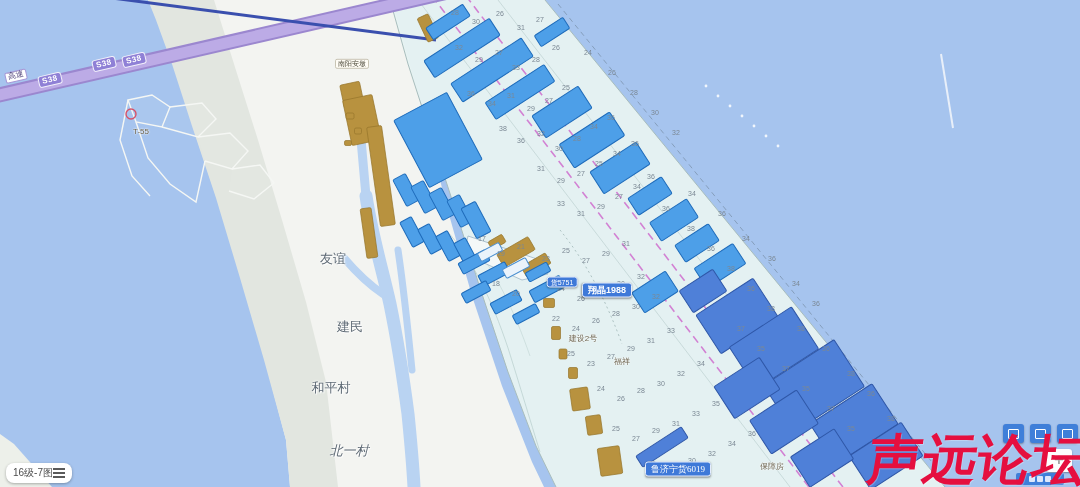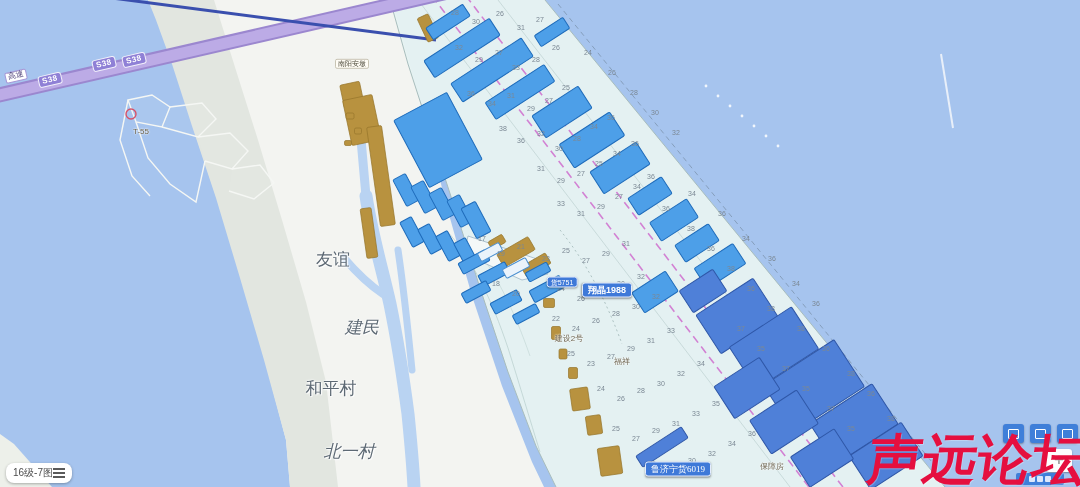--- a/index.html
+++ b/index.html
@@ -2,21 +2,21 @@
 <html><head>
 <meta charset="utf-8">
 <style>
   html,body{margin:0;padding:0;background:#888;}
   .stage{position:relative;width:1080px;height:487px;overflow:hidden;
          background:#a6c4ee;font-family:"Liberation Sans",sans-serif;}
   .stage svg{position:absolute;left:0;top:0;z-index:1;}
   #overlay{position:absolute;left:0;top:0;width:100%;height:100%;z-index:10;pointer-events:none;}
   #overlay > div{pointer-events:auto;}
   .lbl{position:absolute;transform:translate(-50%,-50%);white-space:nowrap;}
-  .village{color:#5d6974;font-size:17px;text-shadow:0 0 2px #fff,0 0 3px #fff,1px 1px 1px #fff;}
+  .village{color:#5d6974;font-size:13px;text-shadow:0 0 2px #fff,0 0 3px #fff,1px 1px 1px #fff;}
   .poi{color:#6e6document;color:#6e6550;font-size:8px;text-shadow:0 0 2px #fff,0 0 2px #fff;}
   .boxed{background:#fffdf6;border:1px solid #c8c4b4;border-radius:2px;color:#4d4a3a;
          font-size:7px;line-height:1.2;padding:0 2px;}
   .badge{position:absolute;transform:translate(-50%,-50%);background:#3f79d8;border:1px solid #e4edff;
          border-radius:3px;color:#fff;font-size:9px;line-height:1;padding:2px 5px;white-space:nowrap;
          box-shadow:0 1px 2px rgba(0,0,0,.35);}
   .badge.small{font-size:7px;padding:1px 3px;}
   .shield{position:absolute;transform:translate(-50%,-50%) rotate(-13deg);background:#8f80d6;
           border:1px solid #f3f1fb;border-radius:3px;color:#fff;font-size:8px;font-weight:bold;
           line-height:1;padding:1px 3px;letter-spacing:.5px;}
@@ -289,24 +289,24 @@
         <text x="676" y="135">32</text>
       </g>
   </svg>
 
   <div id="overlay">
       <div class="shield" style="left: 50px; top: 80px;">S38</div>
       <div class="shield" style="left: 104px; top: 64px;">S38</div>
       <div class="shield" style="left: 134px; top: 60px;">S38</div>
       <div class="entrance" style="left: 16px; top: 76px;">高速</div>
       <div class="lbl village" style="left: 333px; top: 259px;">友谊</div>
-      <div class="lbl village" style="left: 362px; top: 327px; font-style: italic;">建民</div>
+      <div class="lbl village" style="left: 350px; top: 327px;">建民</div>
       <div class="lbl village" style="left: 331px; top: 388px;">和平村</div>
       <div class="lbl village" style="left: 349px; top: 451px; font-style: italic;">北一村</div>
-      <div class="lbl poi" style="left: 555px; top: 338px; padding-left: 28px;">建设2号</div>
+      <div class="lbl poi" style="left: 569px; top: 338px; padding-left: 28px;">建设2号</div>
       <div class="lbl poi" style="left: 590px; top: 361px; margin-left: 32px;">福祥</div>
       <div class="lbl poi" style="left: 772px; top: 466px;">保障房</div>
       <div class="lbl poi" style="left: 141px; top: 103px; margin-top: 28px;">T-55</div>
       <div class="lbl boxed" style="left: 352px; top: 64px;">南阳安墩</div>
       <div class="badge small" style="left: 562px; top: 282px;">货5751</div>
       <div class="badge" style="left: 607px; top: 290px; font-weight: bold;">翔晶1988</div>
       <div class="badge" style="left: 678px; top: 469px; font-family: Liberation Serif, serif;">鲁济宁货6019</div>
     </div>
 
   <div class="scalebox">

